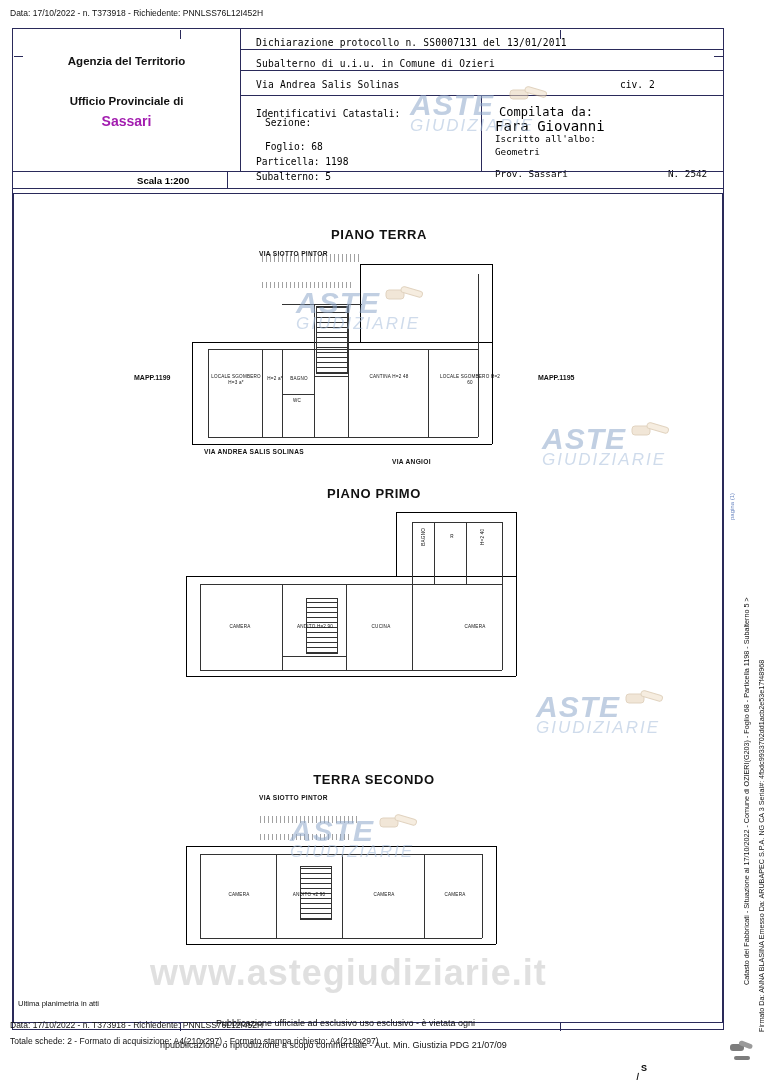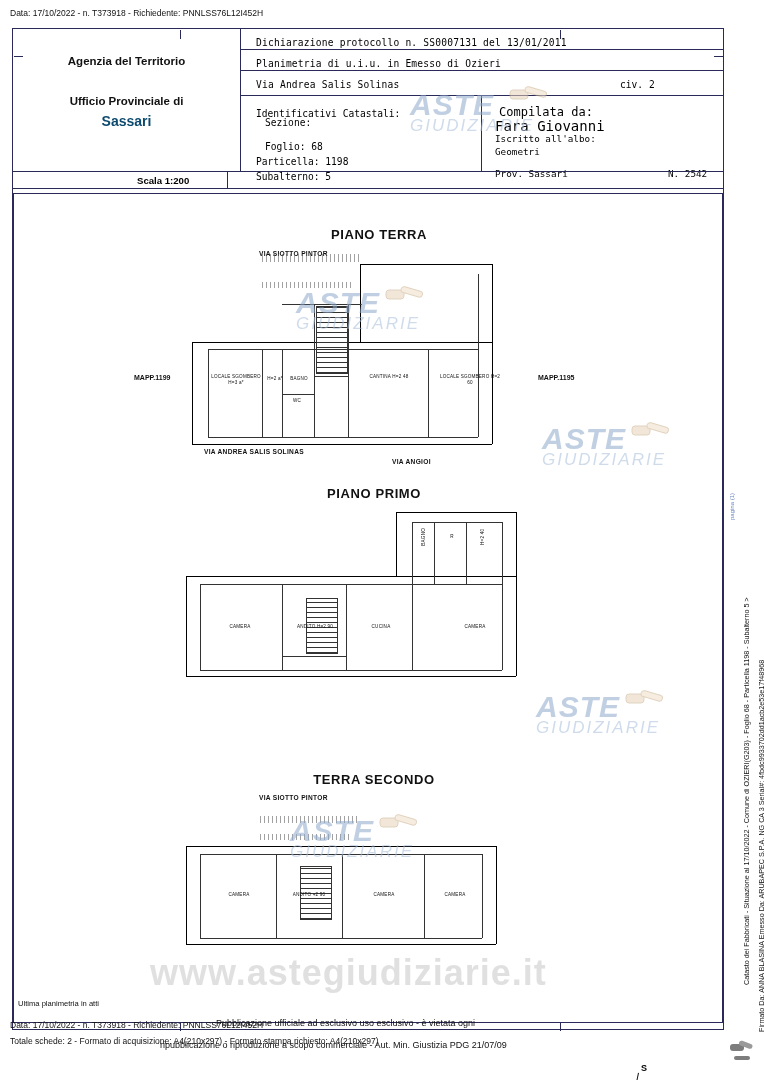--- a/index.html
+++ b/index.html
@@ -53,21 +53,21 @@
   .catasto{
     position:absolute;left:0;top:44px;width:227px;text-align:center;
     font-size:15px;font-weight:bold;letter-spacing:.2px;color:#111;
   }
   .ufficio{
     position:absolute;left:0;top:66px;width:227px;text-align:center;
     font-size:11.5px;font-weight:bold;color:#111;
   }
   .sassari{
     position:absolute;left:0;top:84px;width:227px;text-align:center;
-    font-size:14px;font-weight:bold;color:#0c4a6e;
+    font-size:14px;font-weight:bold;color:#a21caf;
   }
 
   .mono{font-family:"DejaVu Sans Mono","Liberation Mono",monospace;}
 
   .dich{position:absolute;left:243px;top:8px;font-size:9.6px;letter-spacing:.2px;}
   .plan{position:absolute;left:243px;top:29px;font-size:9.6px;letter-spacing:.2px;}
   .via{position:absolute;left:243px;top:50px;font-size:9.6px;letter-spacing:.2px;}
   .civ{position:absolute;left:607px;top:50px;font-size:9.6px;}
 
   .idcat{position:absolute;left:243px;top:79px;font-size:9.6px;}
@@ -196,21 +196,21 @@
     <div class="divider-h" style="top:20px;"></div>
     <div class="divider-h" style="top:41px;"></div>
     <div class="divider-h" style="top:66px;"></div>
     <div class="divider-h2"></div>
 
     <div class="agenzia">Agenzia del Territorio</div>
     <div class="ufficio">Ufficio Provinciale di</div>
     <div class="sassari">Sassari</div>
 
     <div class="dich mono">Dichiarazione protocollo n. SS0007131 del  13/01/2011</div>
-    <div class="plan mono">Planimetria di u.i.u. in Emesso di Ozieri</div>
+    <div class="plan mono">Subalterno di u.i.u. in Comune di Ozieri</div>
     <div class="via mono">Via Andrea Salis Solinas</div>
     <div class="civ mono">civ. 2</div>
 
     <div class="idcat mono">Identificativi Catastali:</div>
     <div class="sezione mono">Sezione:</div>
     <div class="foglio mono">Foglio: 68</div>
     <div class="particella mono">Particella: 1198</div>
     <div class="subalterno mono">Subalterno: 5</div>
 
     <div class="compilata mono">Compilata da:</div>

